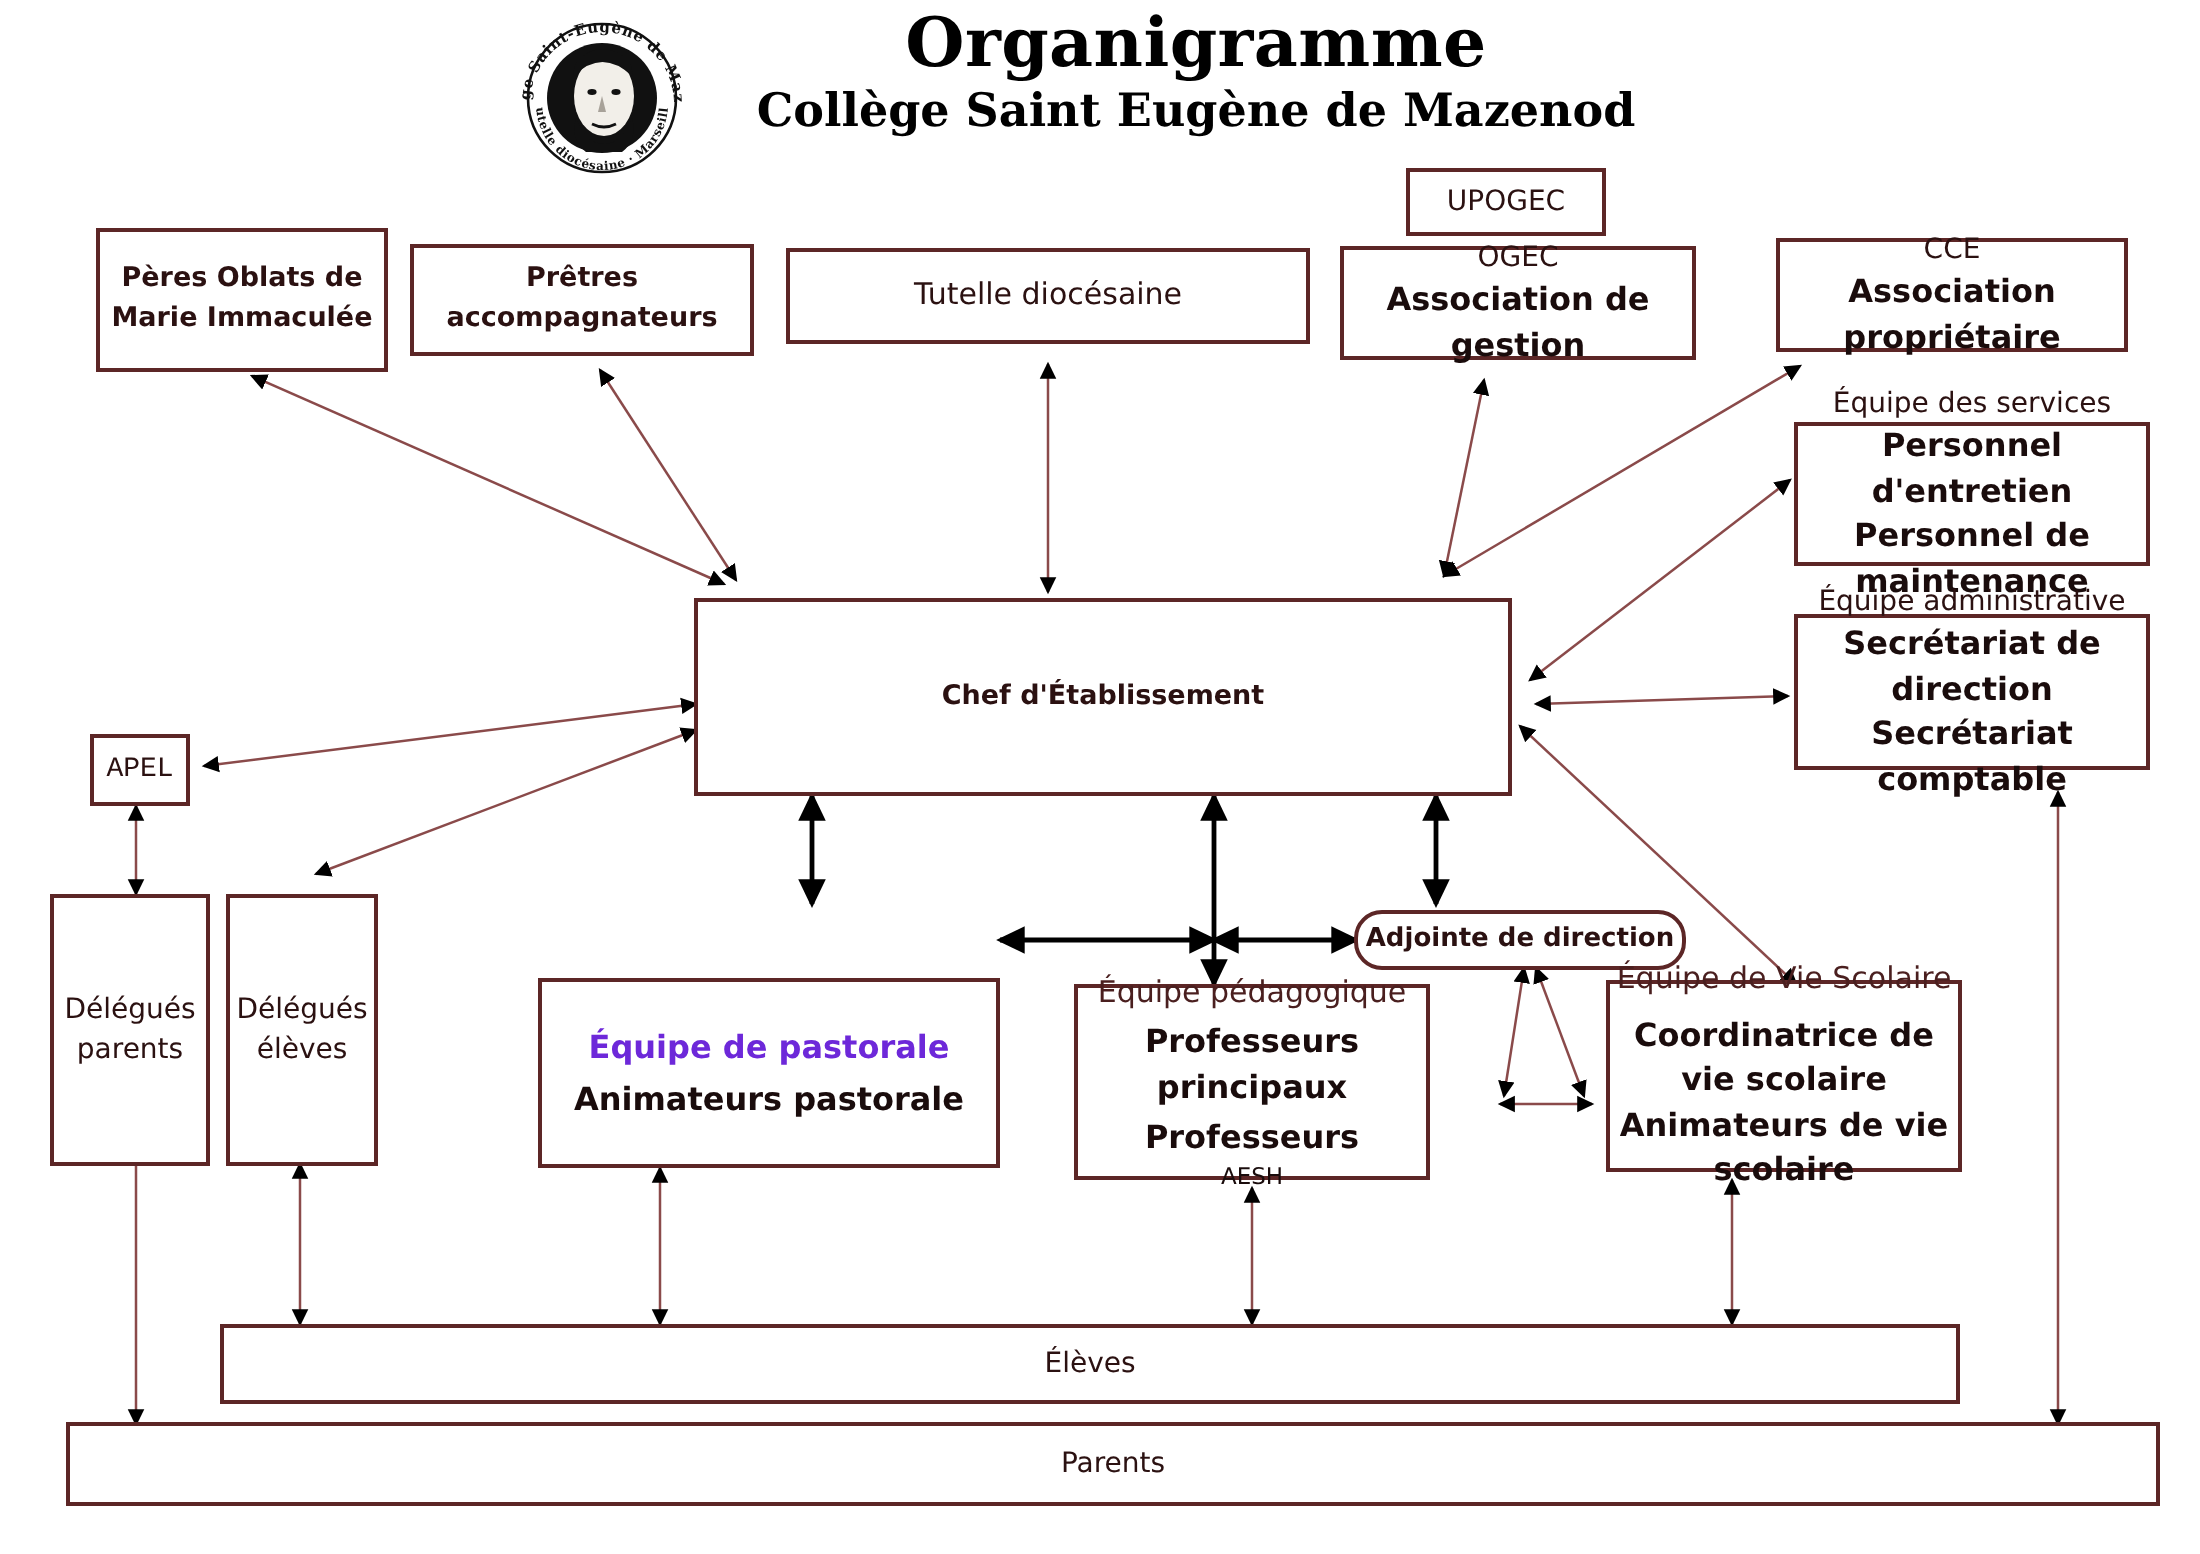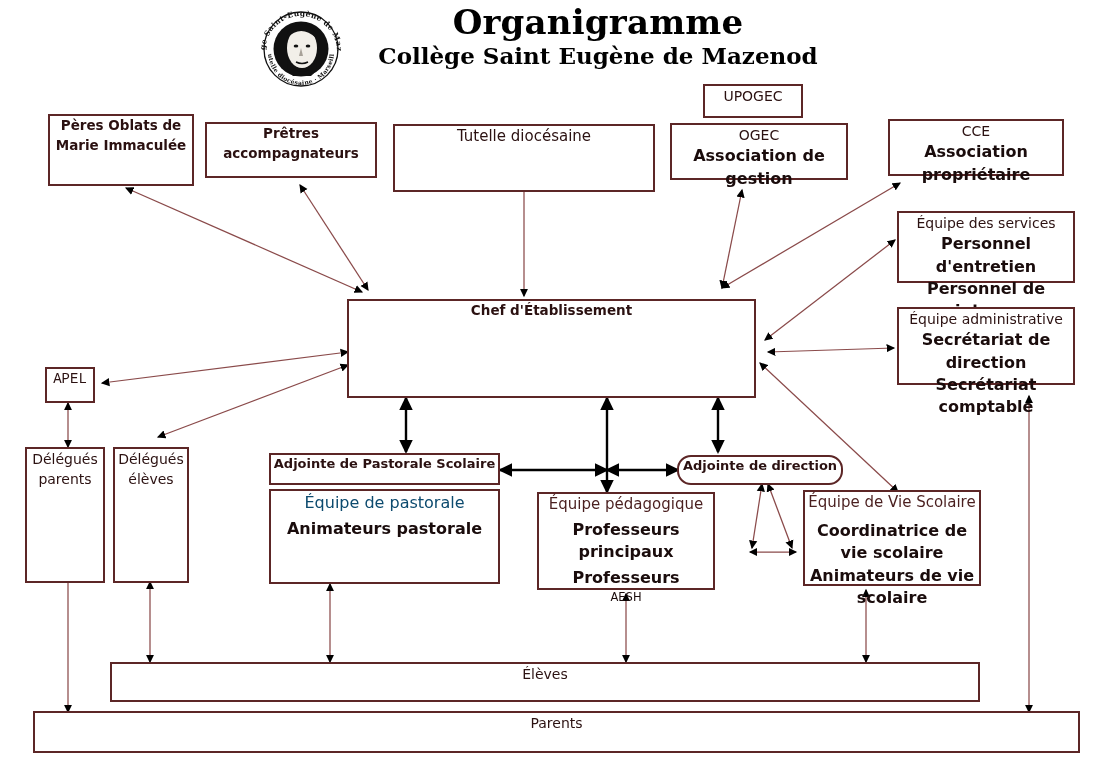--- a/index.html
+++ b/index.html
@@ -9,21 +9,21 @@
   
   .title-wrap{position:absolute;left:0;top:0;width:1100px;height:90px;}
   .logo{position:absolute;left:255px;top:4px;width:92px;height:88px;}
   .title-main{position:absolute;left:358px;top:2px;width:480px;text-align:center;
       font-family:"DejaVu Serif","Liberation Serif",serif;font-weight:bold;font-size:34px;color:#000;letter-spacing:.2px;}
   .title-sub{position:absolute;left:348px;top:42px;width:500px;text-align:center;
       font-family:"DejaVu Serif","Liberation Serif",serif;font-weight:bold;font-size:23px;color:#000;}
 
   
   .box{position:absolute;box-sizing:border-box;border:2px solid #5c2626;background:#fff;
-      display:flex;flex-direction:column;align-items:center;text-align:center;}
+      display:flex;flex-direction:column;align-items:center;justify-content:center;text-align:center;}
   .box .l1{font-size:13.5px;font-weight:bold;color:#2b1111;line-height:1.45;}
   .box .l2{font-size:16px;font-weight:bold;color:#1a0c0c;line-height:1.4;}
   .box .l3{font-size:11.5px;font-weight:bold;color:#1a0c0c;line-height:1.4;}
   .box.plain .l1{font-weight:normal;color:#2b1111;}
   .box.hdr .l1{font-size:13px;font-weight:bold;color:#2b1111;}
 
   
   svg.links{position:absolute;left:0;top:0;width:1100px;height:777px;pointer-events:none;}
 </style>
 </head>
@@ -126,21 +126,21 @@
   <div class="box" style="left:48px;top:114px;width:146px;height:72px;">
     <span class="l1">Pères Oblats de</span>
     <span class="l1">Marie Immaculée</span>
   </div>
 
   <div class="box" style="left:205px;top:122px;width:172px;height:56px;">
     <span class="l1">Prêtres</span>
     <span class="l1">accompagnateurs</span>
   </div>
 
-  <div class="box plain" style="left:393px;top:124px;width:262px;height:68px;">
+  <div class="box plain" style="left:393px;top:124px;width:262px;height:48px;">
     <span class="l1" style="font-size:15px;">Tutelle diocésaine</span>
   </div>
 
   <div class="box plain" style="left:703px;top:84px;width:100px;height:34px;">
     <span class="l1" style="font-size:14px;">UPOGEC</span>
   </div>
 
   <div class="box" style="left:670px;top:123px;width:178px;height:57px;">
     <span class="l1" style="font-weight:normal;font-size:14px;">OGEC</span>
     <span class="l2">Association de gestion</span>
@@ -174,30 +174,27 @@
   <div class="box plain" style="left:25px;top:447px;width:80px;height:136px;">
     <span class="l1" style="font-size:14px;">Délégués</span>
     <span class="l1" style="font-size:14px;">parents</span>
   </div>
 
   <div class="box plain" style="left:113px;top:447px;width:76px;height:136px;">
     <span class="l1" style="font-size:14px;">Délégués</span>
     <span class="l1" style="font-size:14px;">élèves</span>
   </div>
 
-  <div class="box hdr" style="left:269px;top:453px;width:231px;height:32px;">
-    <span class="l1">Adjointe de Pastorale Scolaire</span>
-  </div>
 
   <div class="box hdr" style="left:677px;top:455px;width:166px;height:30px;border-radius:14px;">
     <span class="l1">Adjointe de direction</span>
   </div>
 
   <div class="box" style="left:269px;top:489px;width:231px;height:95px;">
-    <span class="l1" style="font-weight:normal;font-size:16px;color:#0c4a6e;">Équipe de pastorale</span>
+    <span class="l1" style="font-weight:bold;font-size:16px;color:#6d28d9;">Équipe de pastorale</span>
     <span class="l2" style="margin-top:4px;">Animateurs pastorale</span>
   </div>
 
   <div class="box" style="left:537px;top:492px;width:178px;height:98px;">
     <span class="l1" style="font-weight:normal;font-size:15px;color:#4a1f1f;">Équipe pédagogique</span>
     <span class="l2" style="margin-top:3px;">Professeurs principaux</span>
     <span class="l2" style="margin-top:3px;">Professeurs</span>
     <span class="l3" style="font-weight:normal;">AESH</span>
   </div>
 

